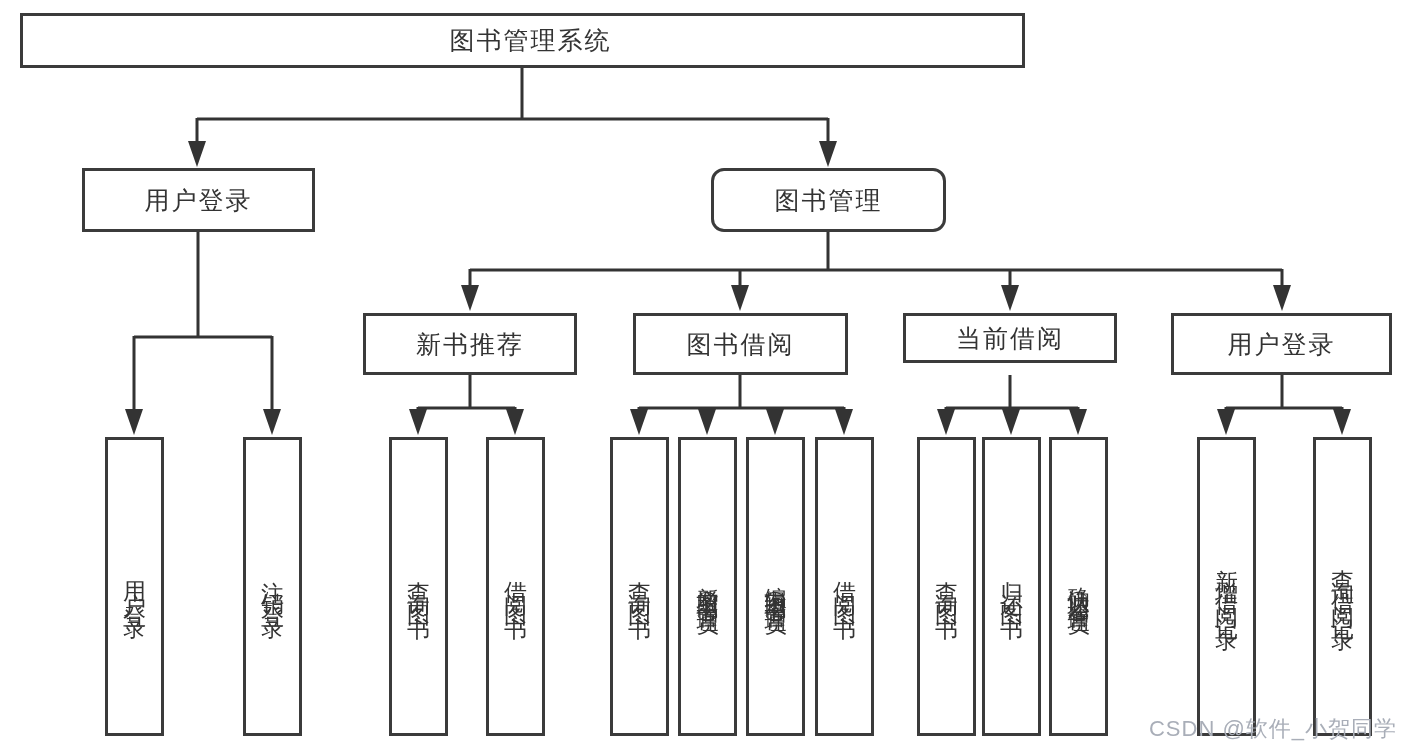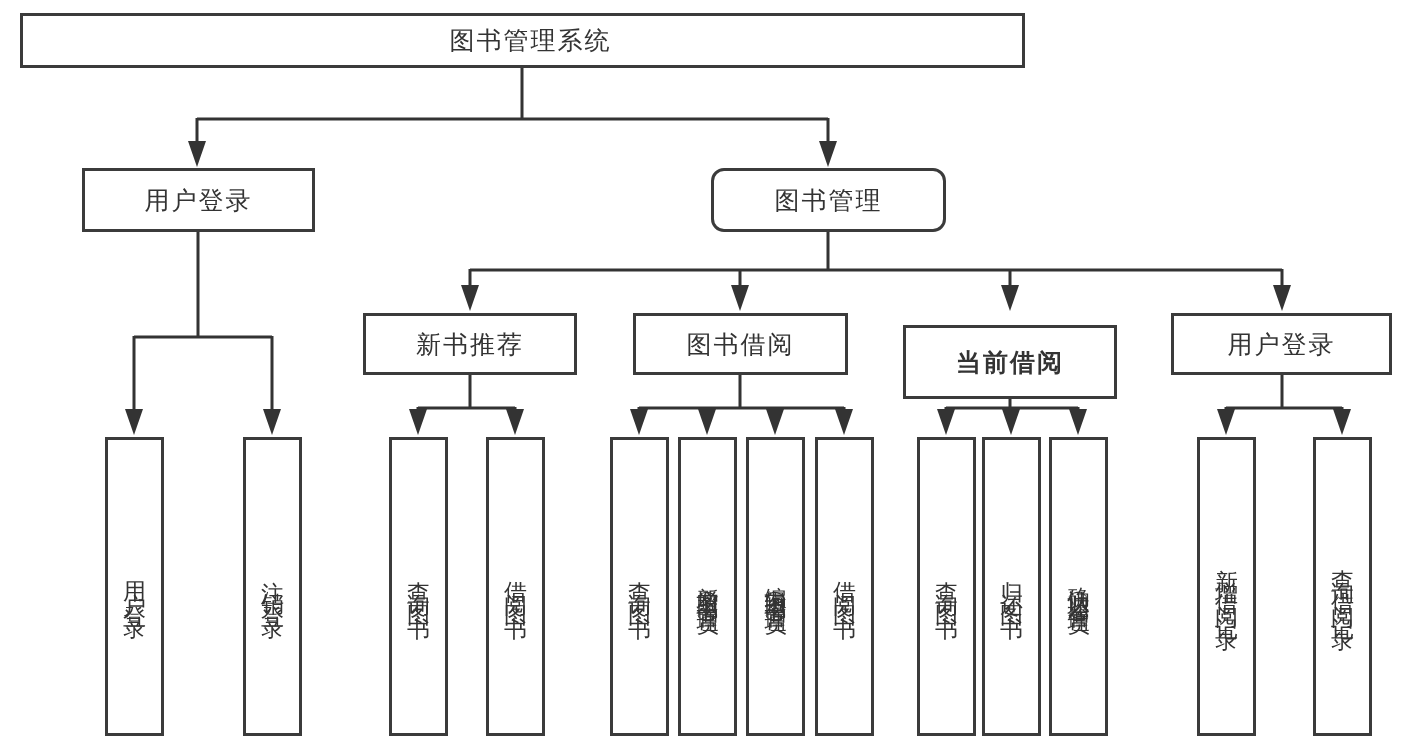--- a/index.html
+++ b/index.html
@@ -134,35 +134,36 @@
     </g>
   </svg>
 
   <div class="box" style="left:20px;top:13px;width:1005px;height:55px;padding-left:16px;">图书管理系统</div>
 
   <div class="box" style="left:82px;top:168px;width:233px;height:64px;">用户登录</div>
   <div class="box" style="left:711px;top:168px;width:235px;height:64px;border-radius:13px;">图书管理</div>
 
   <div class="box" style="left:633px;top:313px;width:215px;height:62px;">图书借阅</div>
   <div class="box" style="left:363px;top:313px;width:214px;height:62px;">新书推荐</div>
-  <div class="box" style="left:903px;top:325px;width:214px;height:74px;font-weight:bold;">当前借阅</div>
+  <div class="box" style="left:903px;top:313px;width:214px;height:50px;">当前借阅</div>
   <div class="box" style="left:1171px;top:313px;width:221px;height:62px;">用户登录</div>
 
   <div class="vbox" style="left:105px;top:437px;width:59px;height:299px;">用户登录</div>
   <div class="vbox" style="left:243px;top:437px;width:59px;height:299px;">注销登录</div>
 
   <div class="vbox" style="left:389px;top:437px;width:59px;height:299px;">查询图书</div>
   <div class="vbox" style="left:486px;top:437px;width:59px;height:299px;">借阅图书</div>
 
   <div class="vbox" style="left:610px;top:437px;width:59px;height:299px;">查询图书</div>
   <div class="vbox dense" style="left:678px;top:437px;width:59px;height:299px;">新增图书（管理员）</div>
   <div class="vbox dense" style="left:746px;top:437px;width:59px;height:299px;">编辑图书（管理员）</div>
   <div class="vbox" style="left:815px;top:437px;width:59px;height:299px;">借阅图书</div>
 
   <div class="vbox" style="left:917px;top:437px;width:59px;height:299px;">查询图书</div>
   <div class="vbox" style="left:982px;top:437px;width:59px;height:299px;">归还图书</div>
   <div class="vbox dense" style="left:1049px;top:437px;width:59px;height:299px;">确认归还（管理员）</div>
 
   <div class="vbox" style="left:1197px;top:437px;width:59px;height:299px;">新增借阅记录</div>
   <div class="vbox" style="left:1313px;top:437px;width:59px;height:299px;">查询借阅记录</div>
 
+  <div class="watermark">CSDN @软件_小贺同学</div>
 
 </div>
 
 </body></html>

